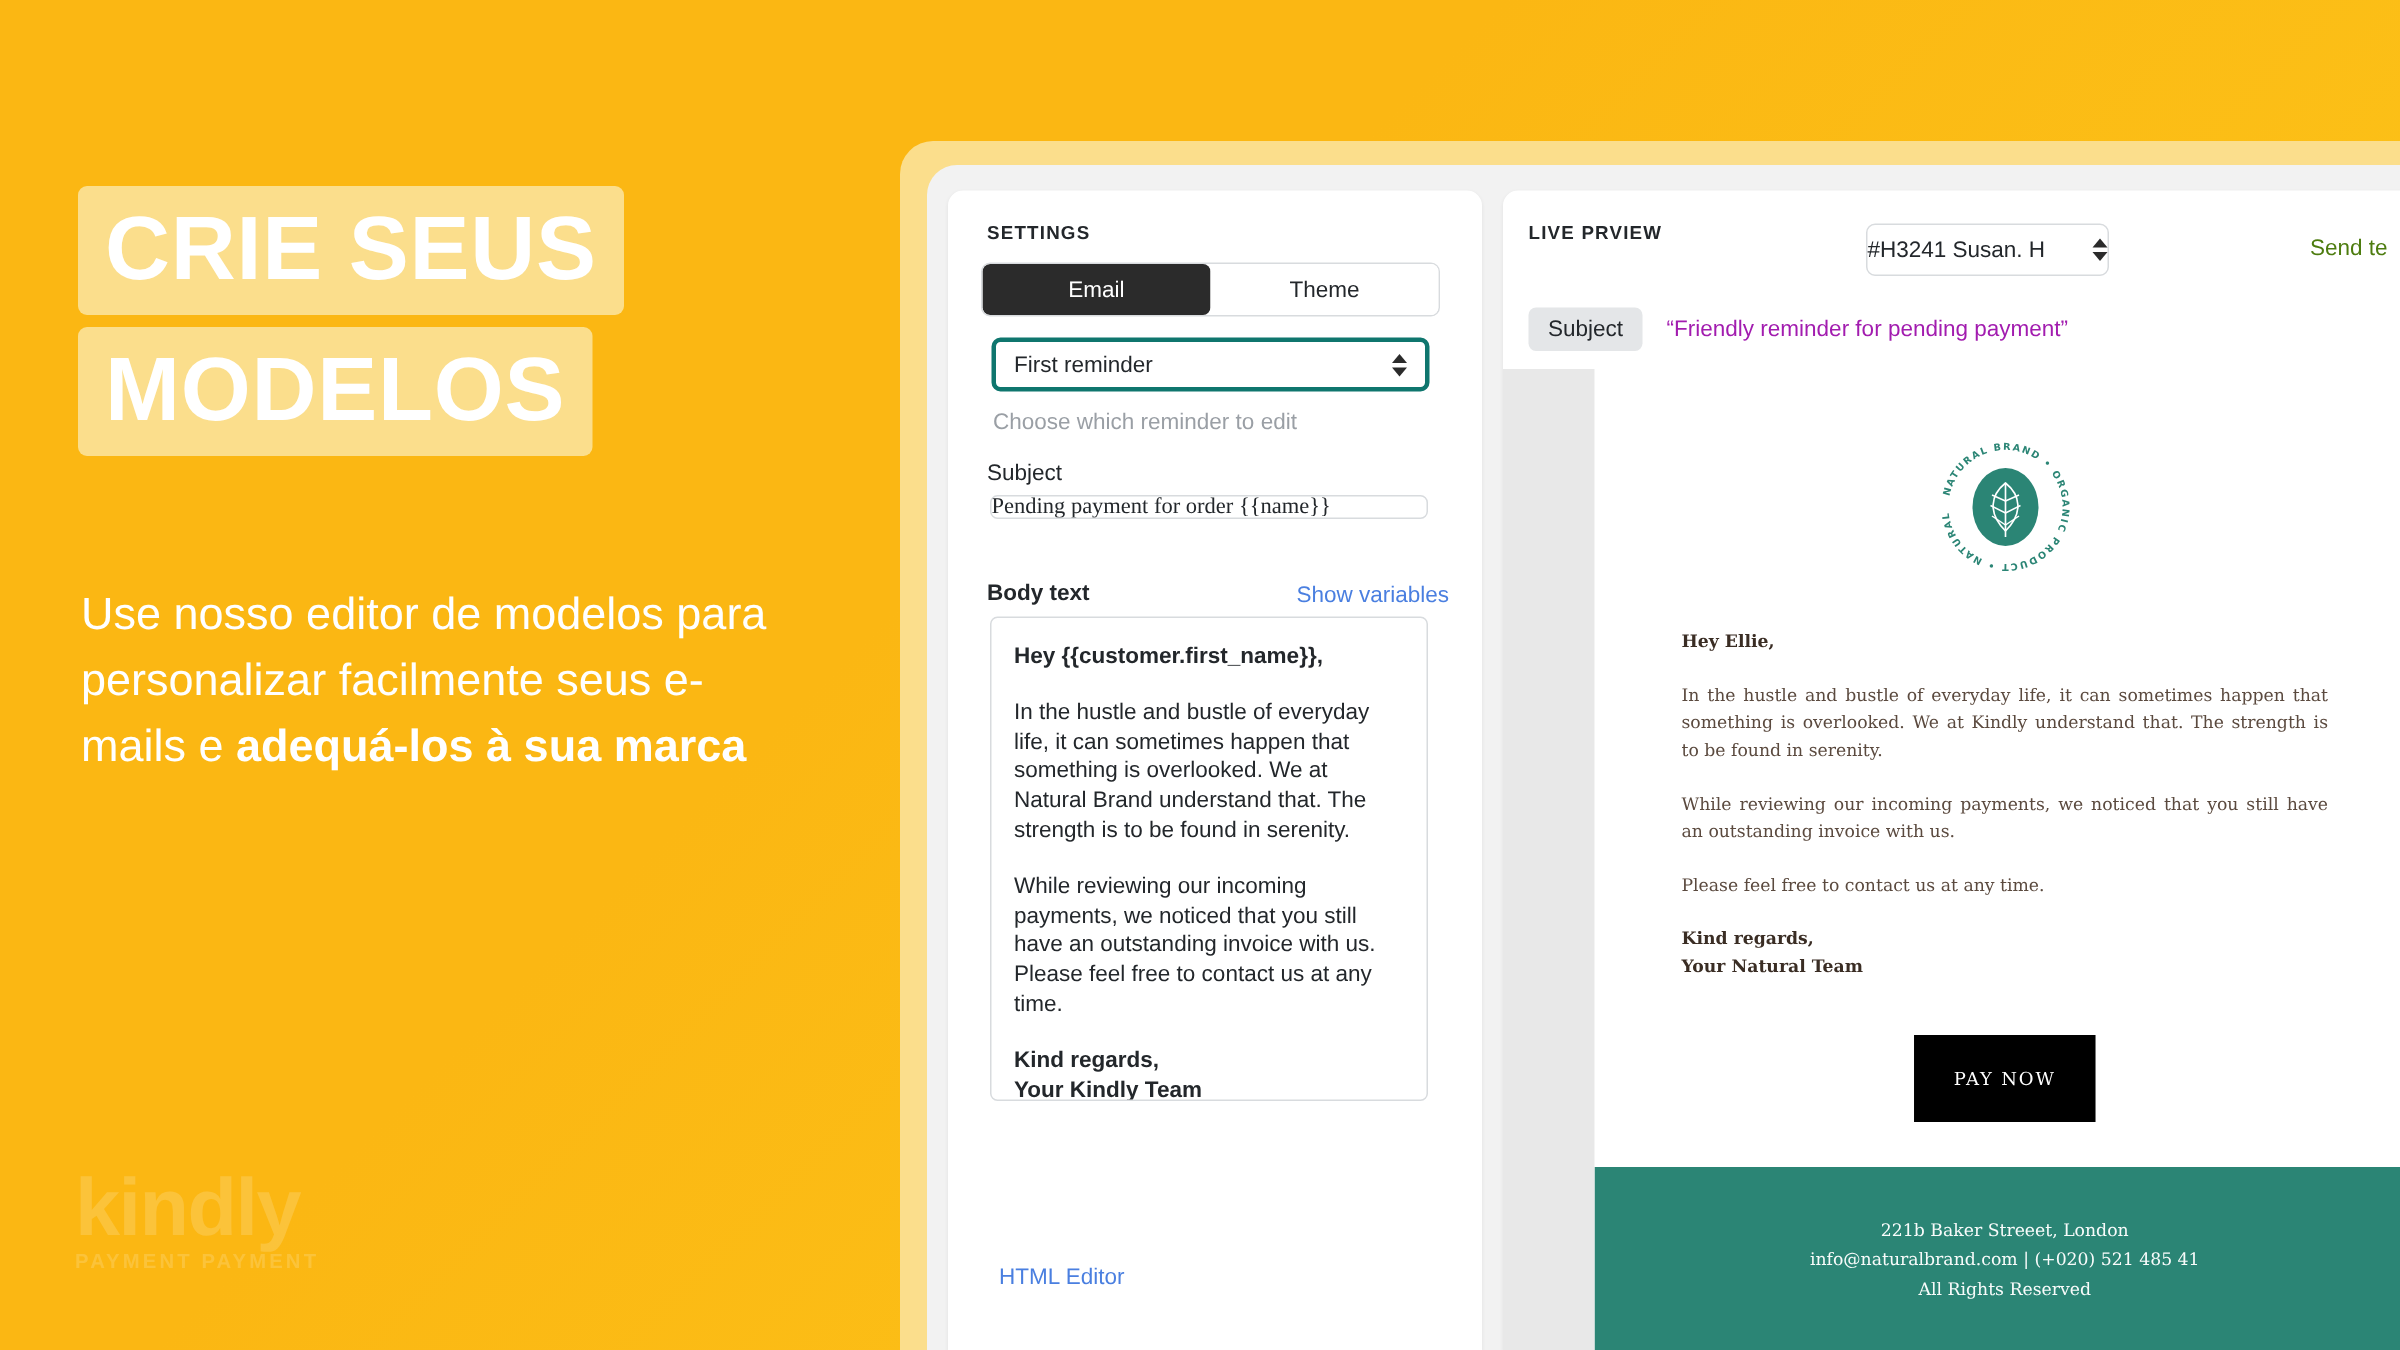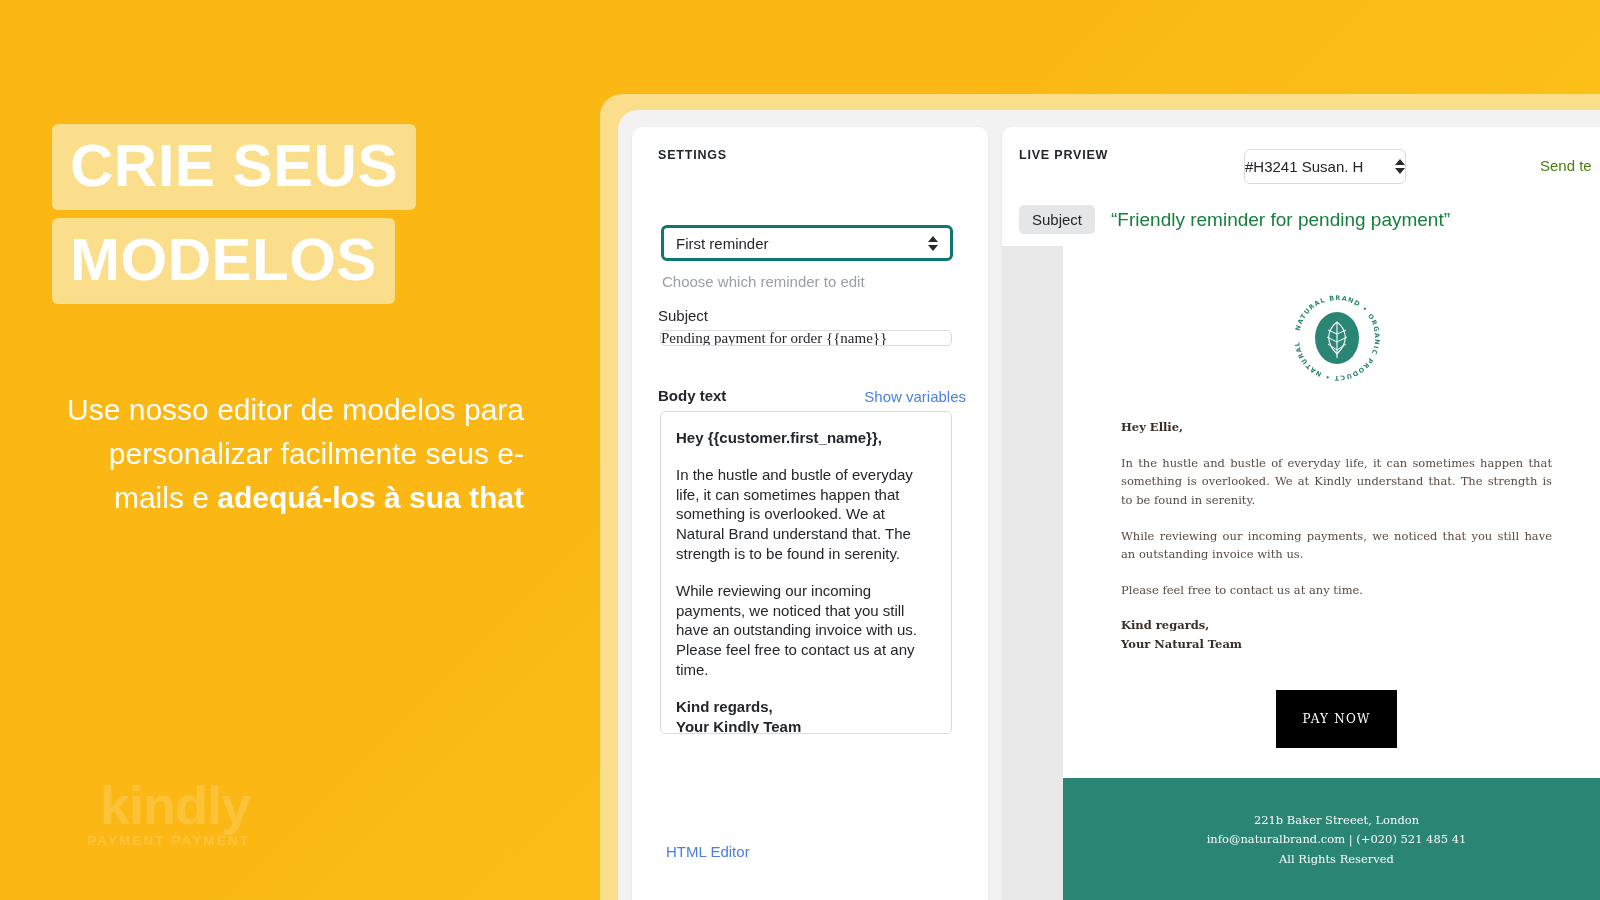--- a/index.html
+++ b/index.html
@@ -12,21 +12,20 @@
     background: linear-gradient(135deg, #FBB713 0%, #FBB713 40%, #FCC017 70%, #FDC81C 100%);
     position: relative;
   }
 
   
   .left-panel {
     position: absolute;
     left: 0; top: 0;
     width: 620px; height: 900px;
     padding: 0;
-    text-align: right;
   }
   .headline { position: absolute; left: 52px; top: 124px; }
   .headline-line {
     display: block;
     width: max-content;
     background: #FBDE8C;
     color: #FFFFFF;
     font-size: 60px;
     font-weight: bold;
     letter-spacing: 0.5px;
@@ -247,21 +246,21 @@
     left: 17px; top: 78px;
     display: flex; align-items: center; gap: 16px;
   }
   .subject-badge {
     background: #E4E6E8;
     border-radius: 5px;
     padding: 6px 13px;
     font-size: 15px;
     color: #23272B;
   }
-  .subject-quote { font-size: 19px; color: #15803d; }
+  .subject-quote { font-size: 15px; color: #a21caf; }
 
   .preview-body {
     position: absolute;
     left: 0; top: 119px;
     width: 608px; height: 654px;
     background: #E8E8E8;
   }
   .email-card {
     position: absolute;
     left: 61px; top: 0;
@@ -329,37 +328,41 @@
 <body>
 
 <div class="left-panel">
 
   <div class="headline">
     <span class="headline-line">CRIE SEUS</span>
     <span class="headline-line">MODELOS</span>
   </div>
 
   <div class="subhead">
-    <span>Use nosso editor de modelos para personalizar facilmente seus e-mails e </span><span class="bold">adequá-los à sua that</span>
+    <span>Use nosso editor de modelos para personalizar facilmente seus e-mails e </span><span class="bold">adequá-los à sua marca</span>
   </div>
 
   <div class="brand-watermark">
     <div class="brand-word">kindly</div>
     <div class="brand-sub">PAYMENT PAYMENT</div>
   </div>
 
 </div>
 
 <div class="frame-outer"></div>
 <div class="frame-inner"></div>
 
 <div class="settings-panel">
 
   <div class="settings-title">SETTINGS</div>
 
+  <div class="seg-control">
+    <button class="seg-btn active">Email</button>
+    <button class="seg-btn">Theme</button>
+  </div>
 
   <div class="select-wrap">
     <span class="val">First reminder</span>
     <span class="stepper">
       <span class="up"></span>
         <span class="down"></span>
     </span>
   </div>
 
   <div class="helper">Choose which reminder to edit</div>

